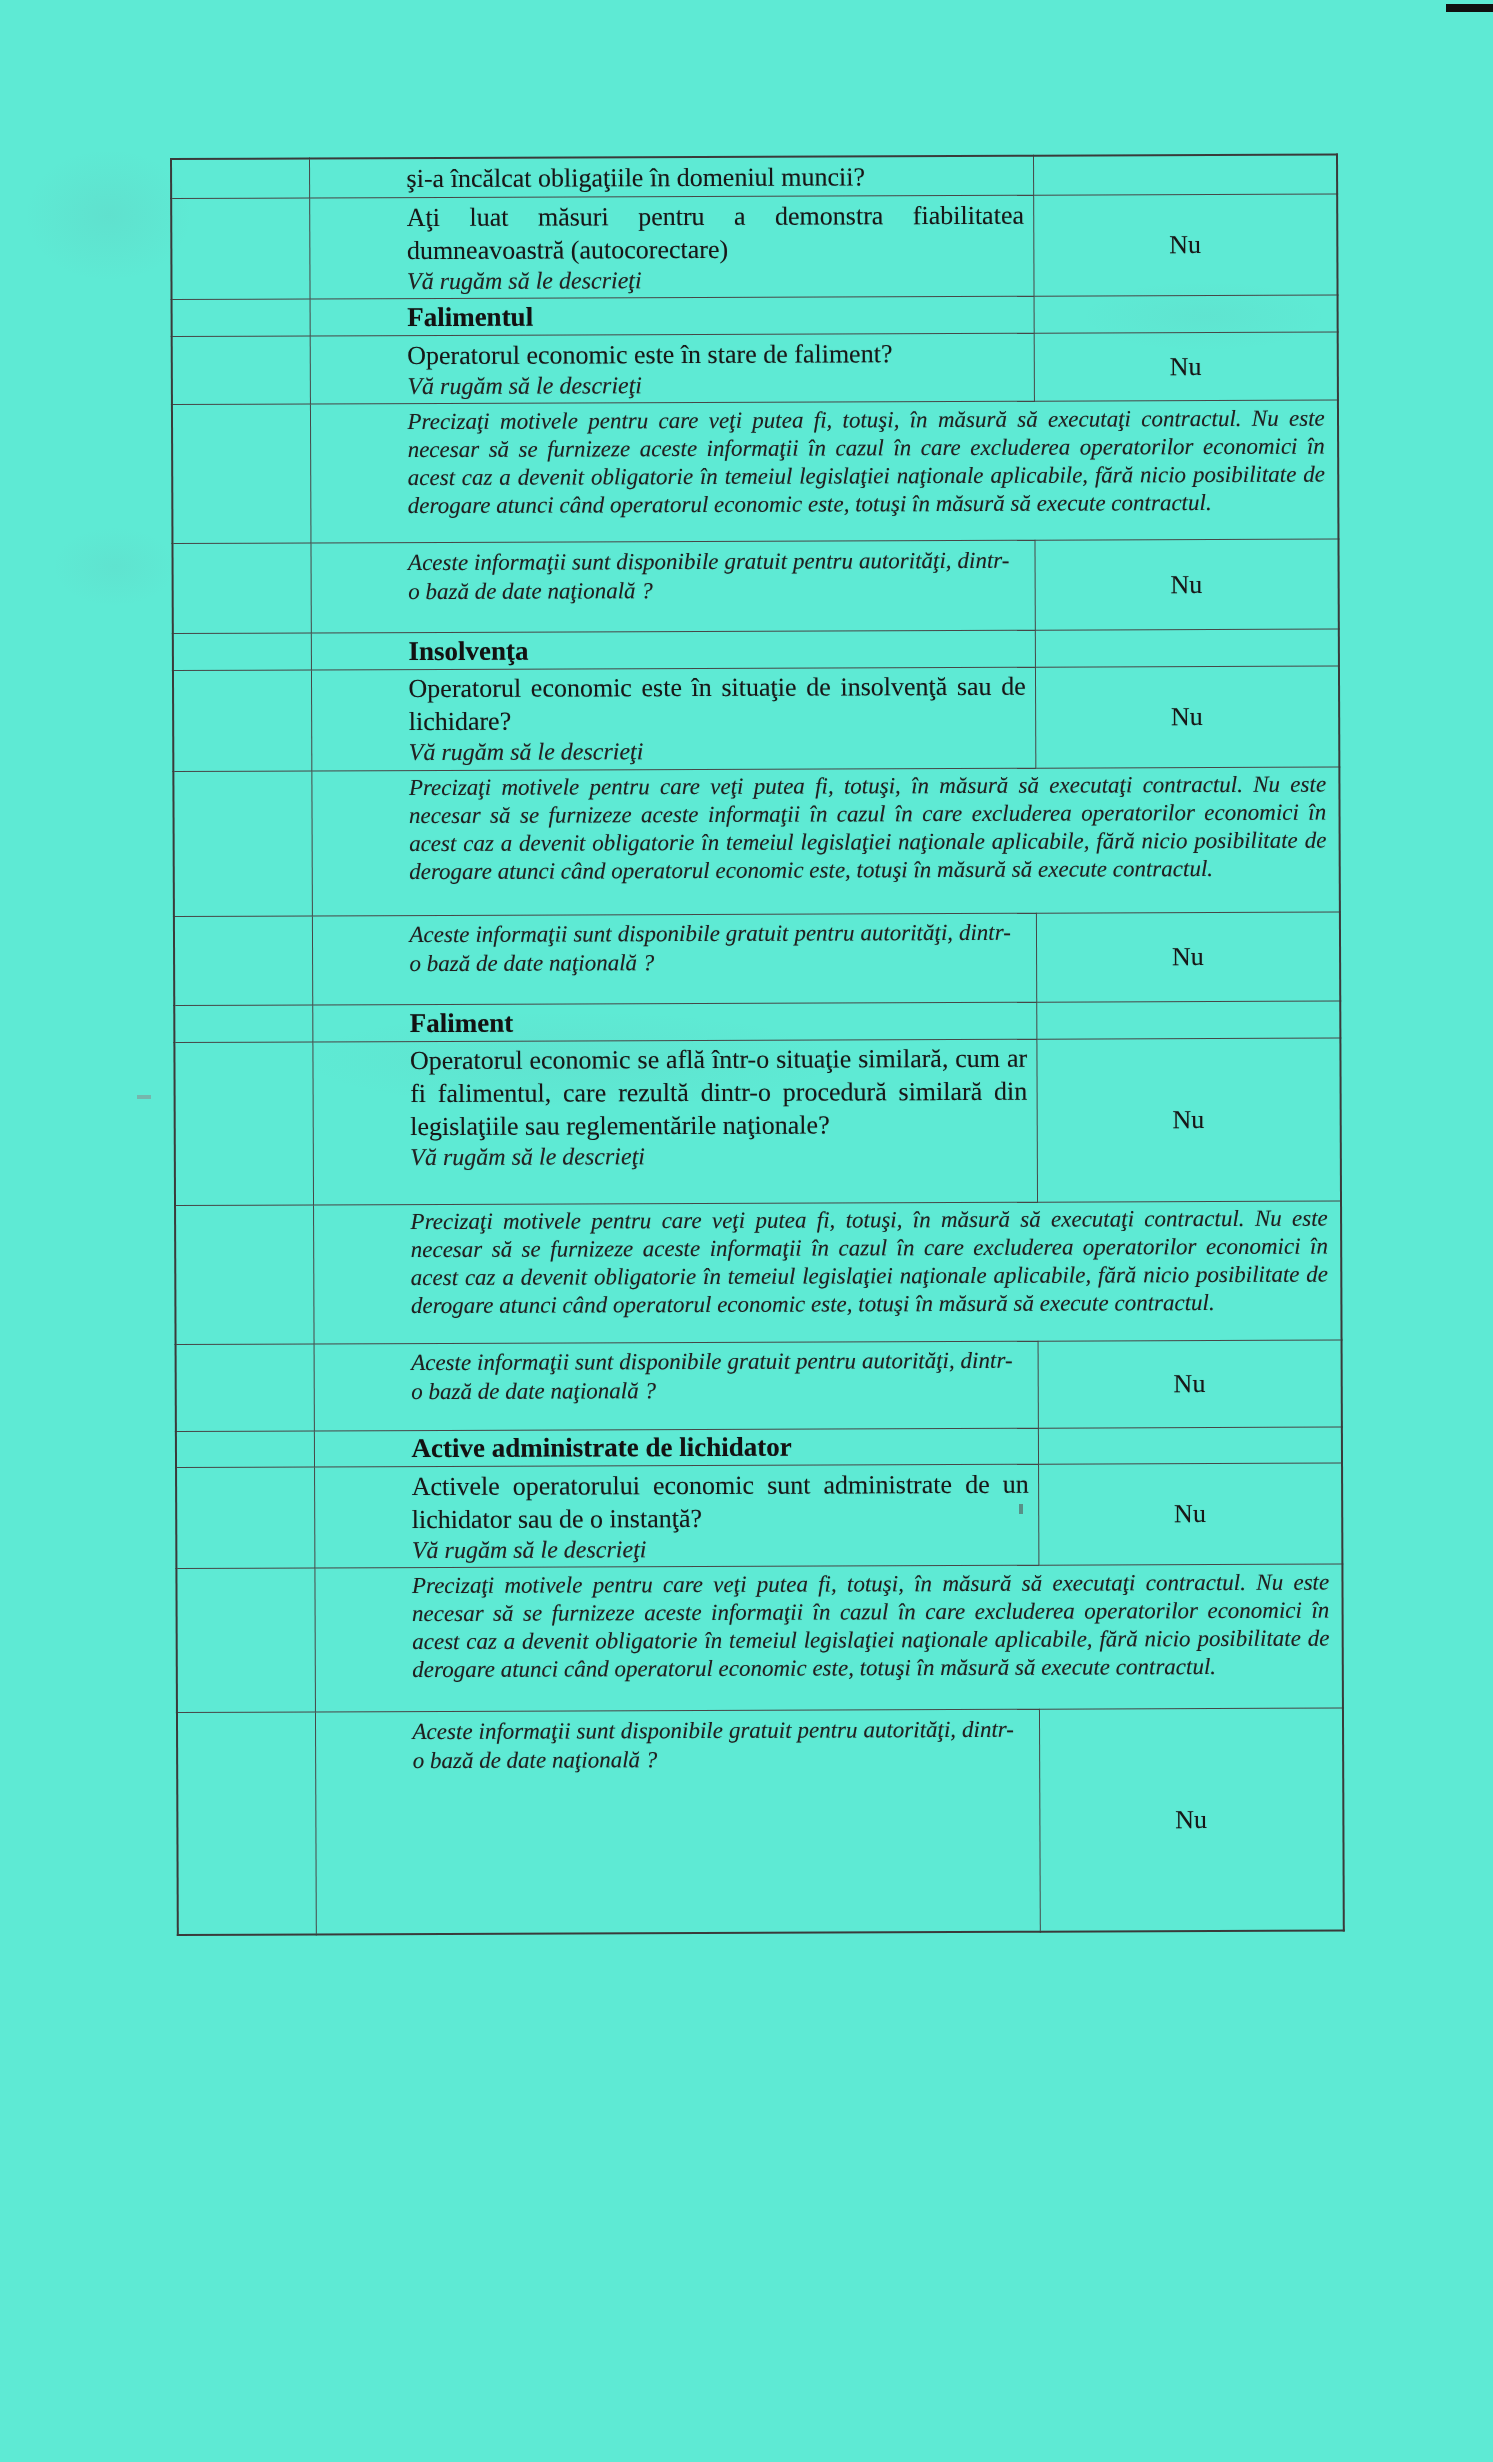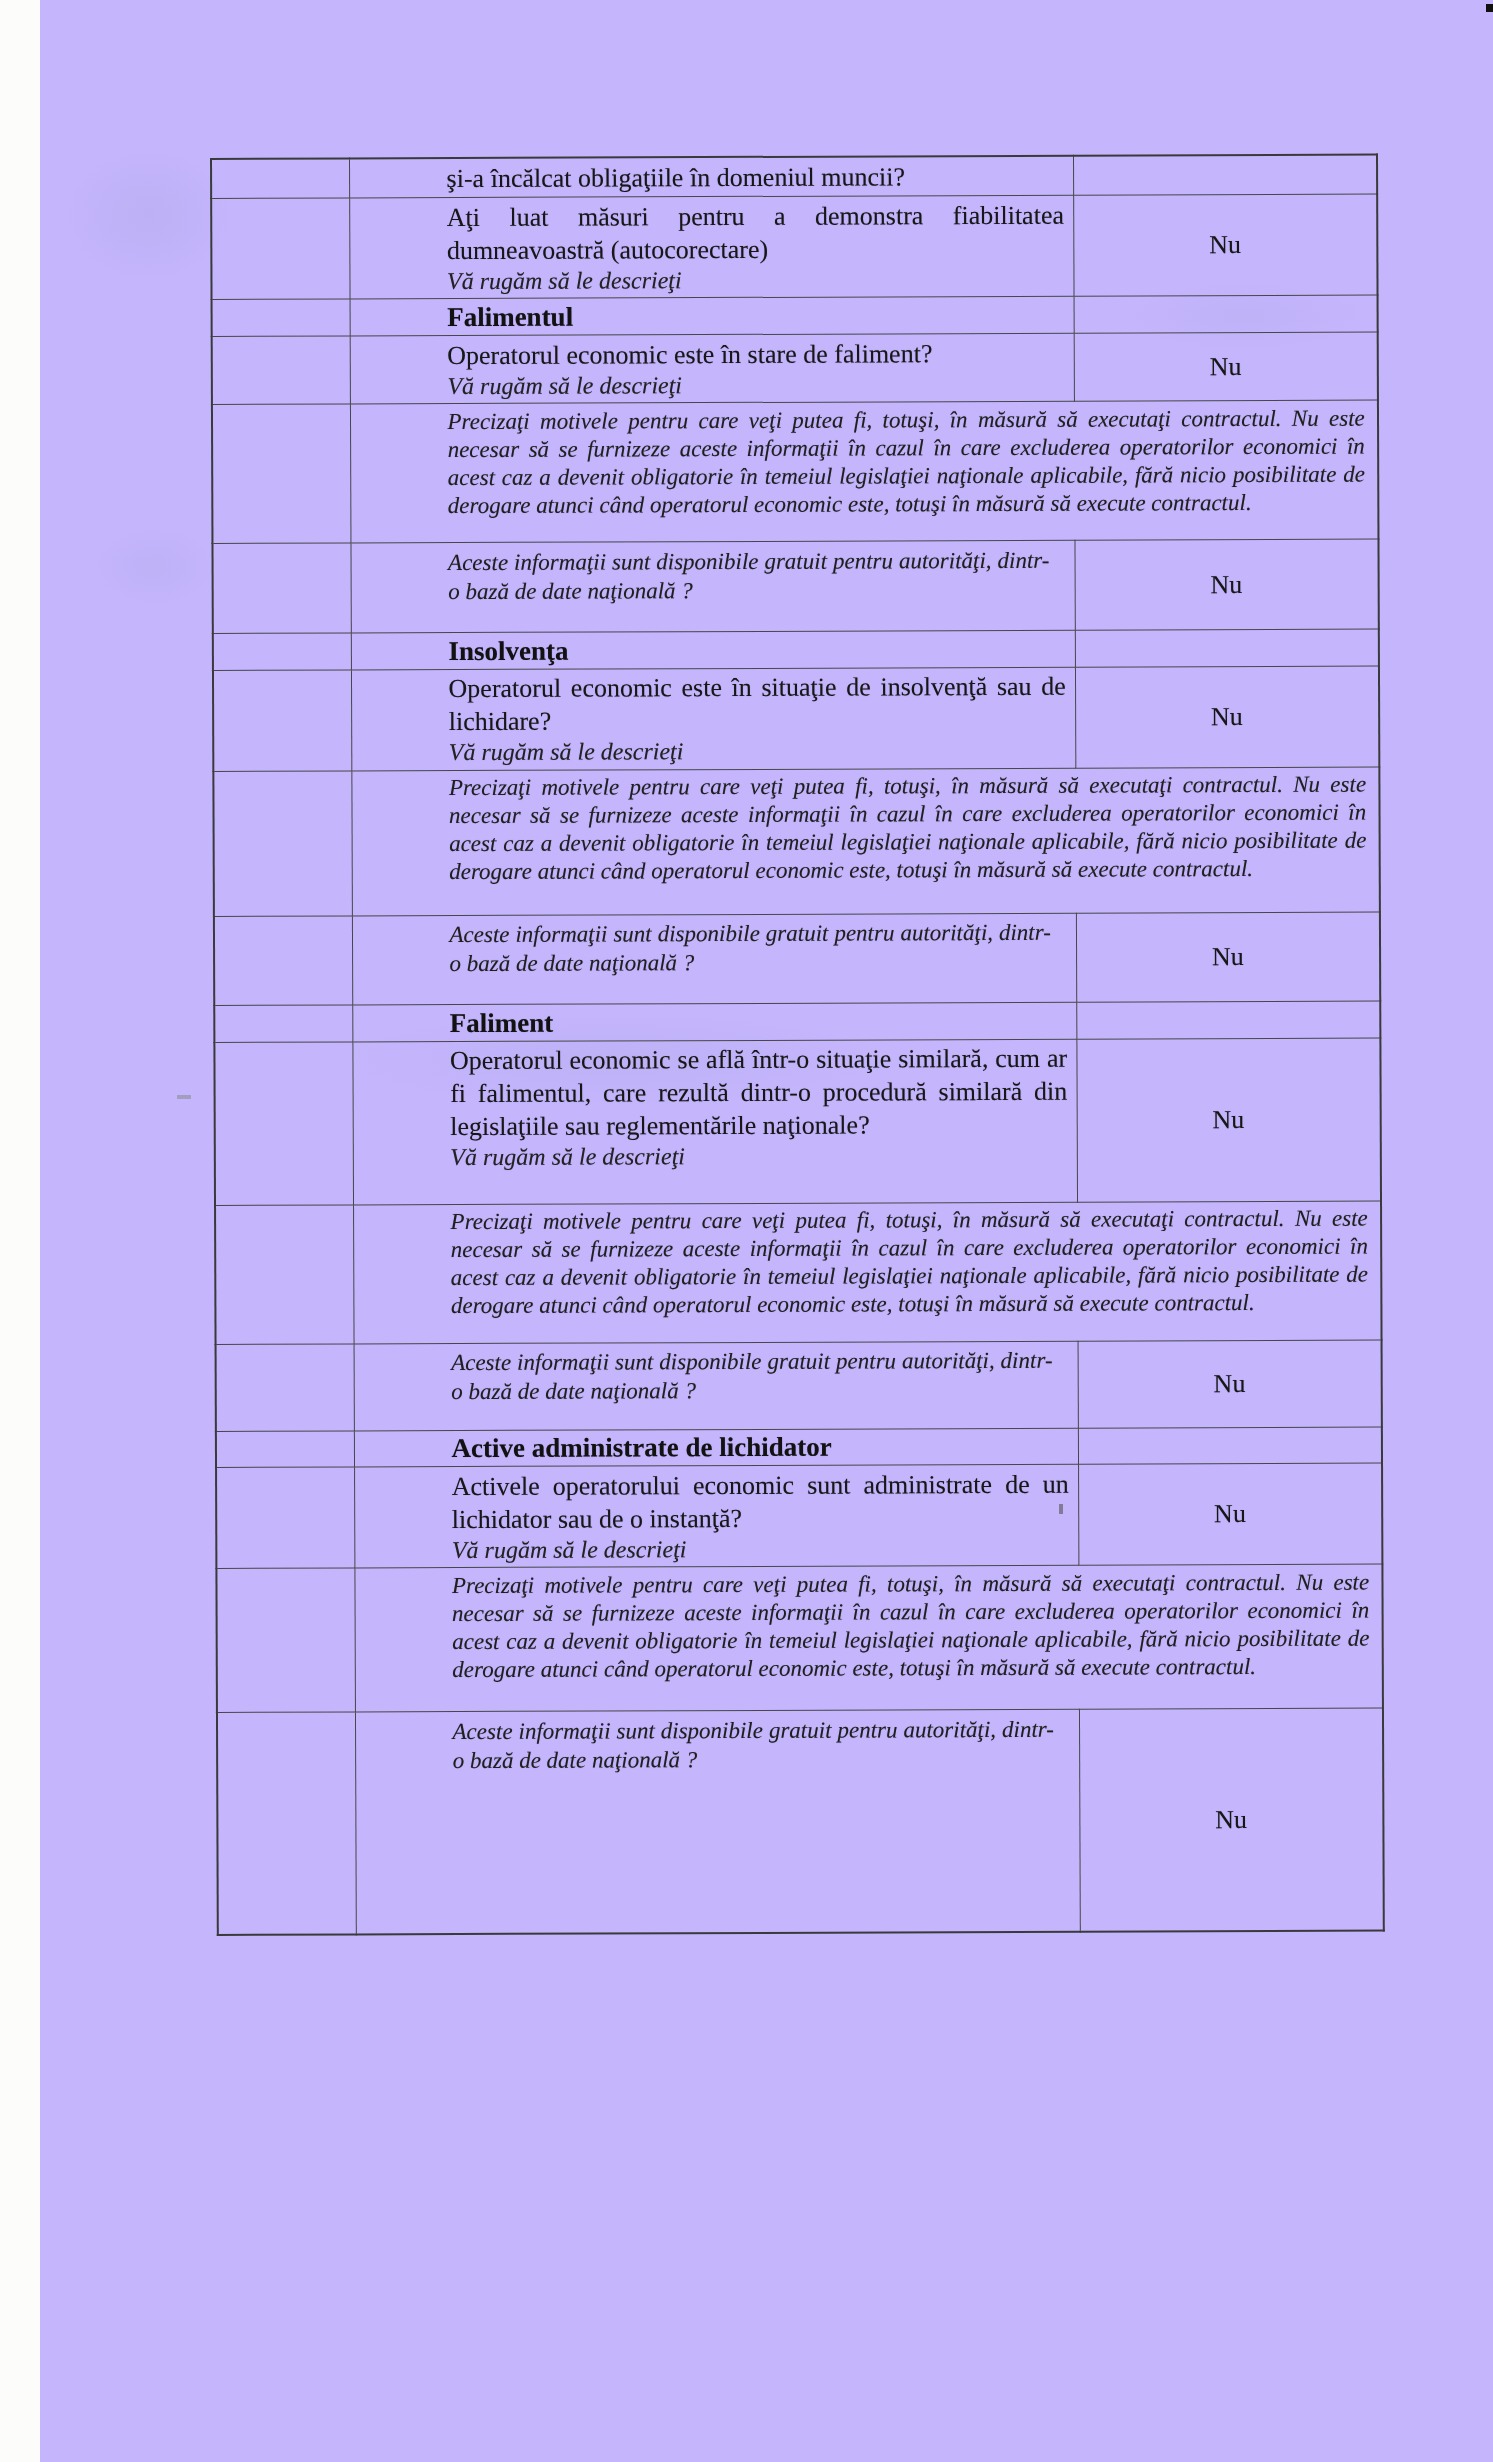--- a/index.html
+++ b/index.html
@@ -2,21 +2,21 @@
 <html style="font-size:14px"><head>
 <meta charset="utf-8">
 <style>
   html,body{margin:0;padding:0;}
   body{
     width:1494px;height:2462px;position:relative;
     background:#fcfcfb;
     font-family:"Liberation Serif","DejaVu Serif",serif;
     color:#1d1d1d;overflow:hidden;
   }
-  .page{position:absolute;inset:0;background:#c4b5fd;margin-left:40px;}
+  .page{position:absolute;inset:0;background:#5eead4;}
   
   .smudge{position:absolute;border-radius:50%;pointer-events:none;}
   .sm1{left:24.6px;top:149px;width:167px;height:132px;
        background:radial-gradient(closest-side,rgba(110,120,135,.08),rgba(110,120,135,0));}
   .sm2{left:299px;top:1011px;width:545px;height:97px;
        background:radial-gradient(closest-side,rgba(110,120,135,.06),rgba(110,120,135,0));}
   .sm3{left:1081px;top:281px;width:246px;height:70px;
        background:radial-gradient(closest-side,rgba(110,120,135,.05),rgba(110,120,135,0));}
   .sm4{left:53px;top:527px;width:123px;height:79px;
        background:radial-gradient(closest-side,rgba(110,120,135,.06),rgba(110,120,135,0));}

